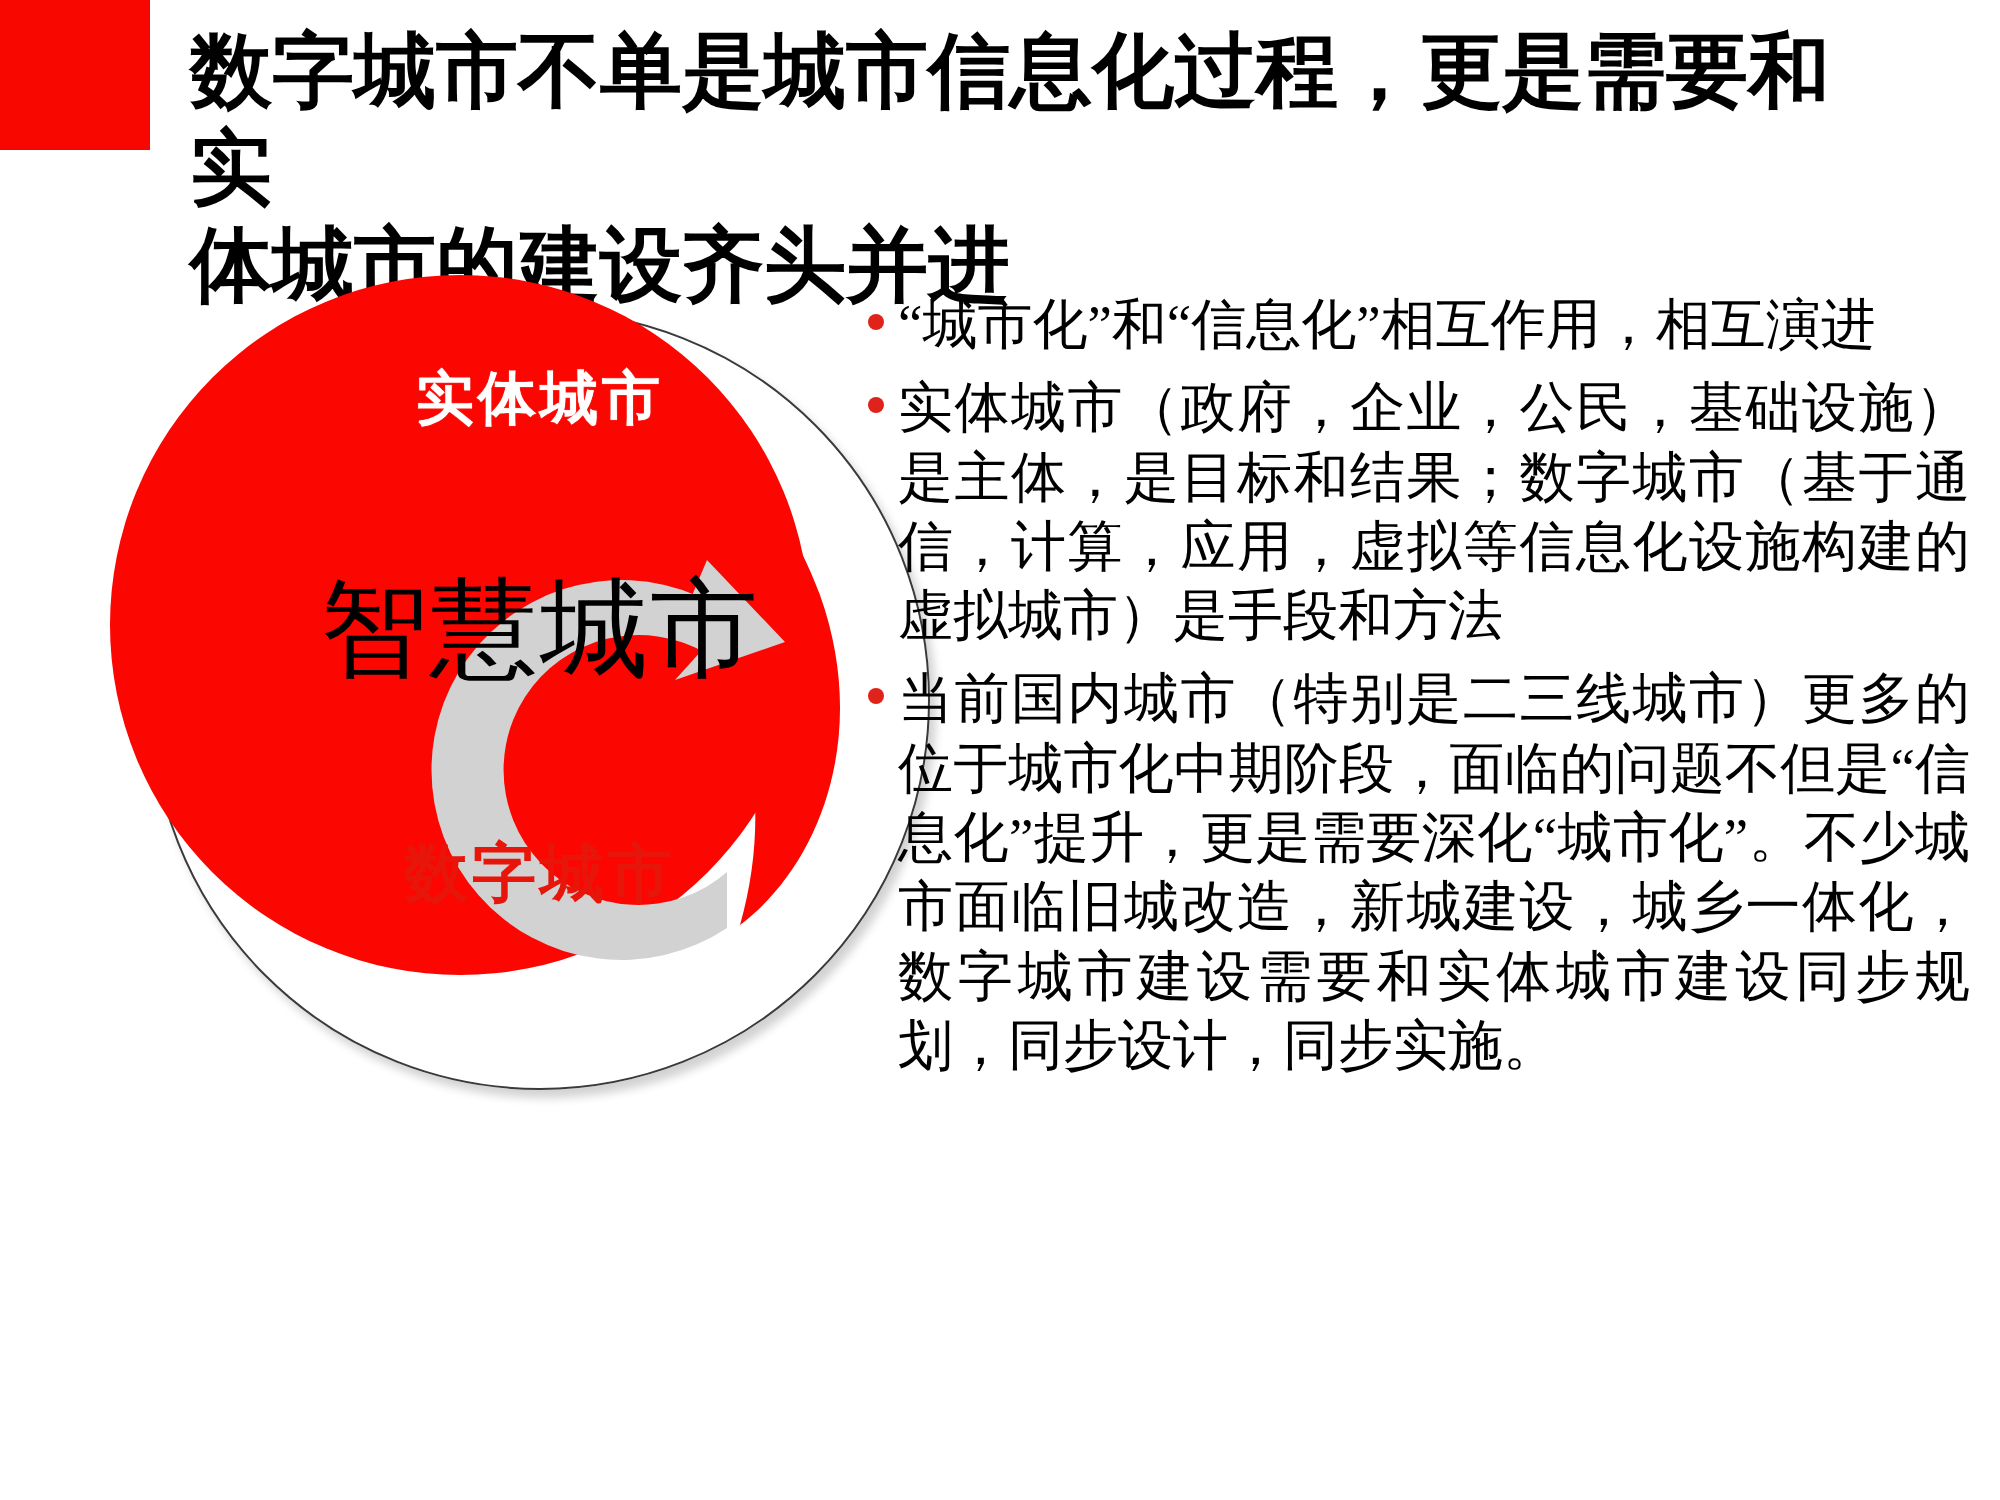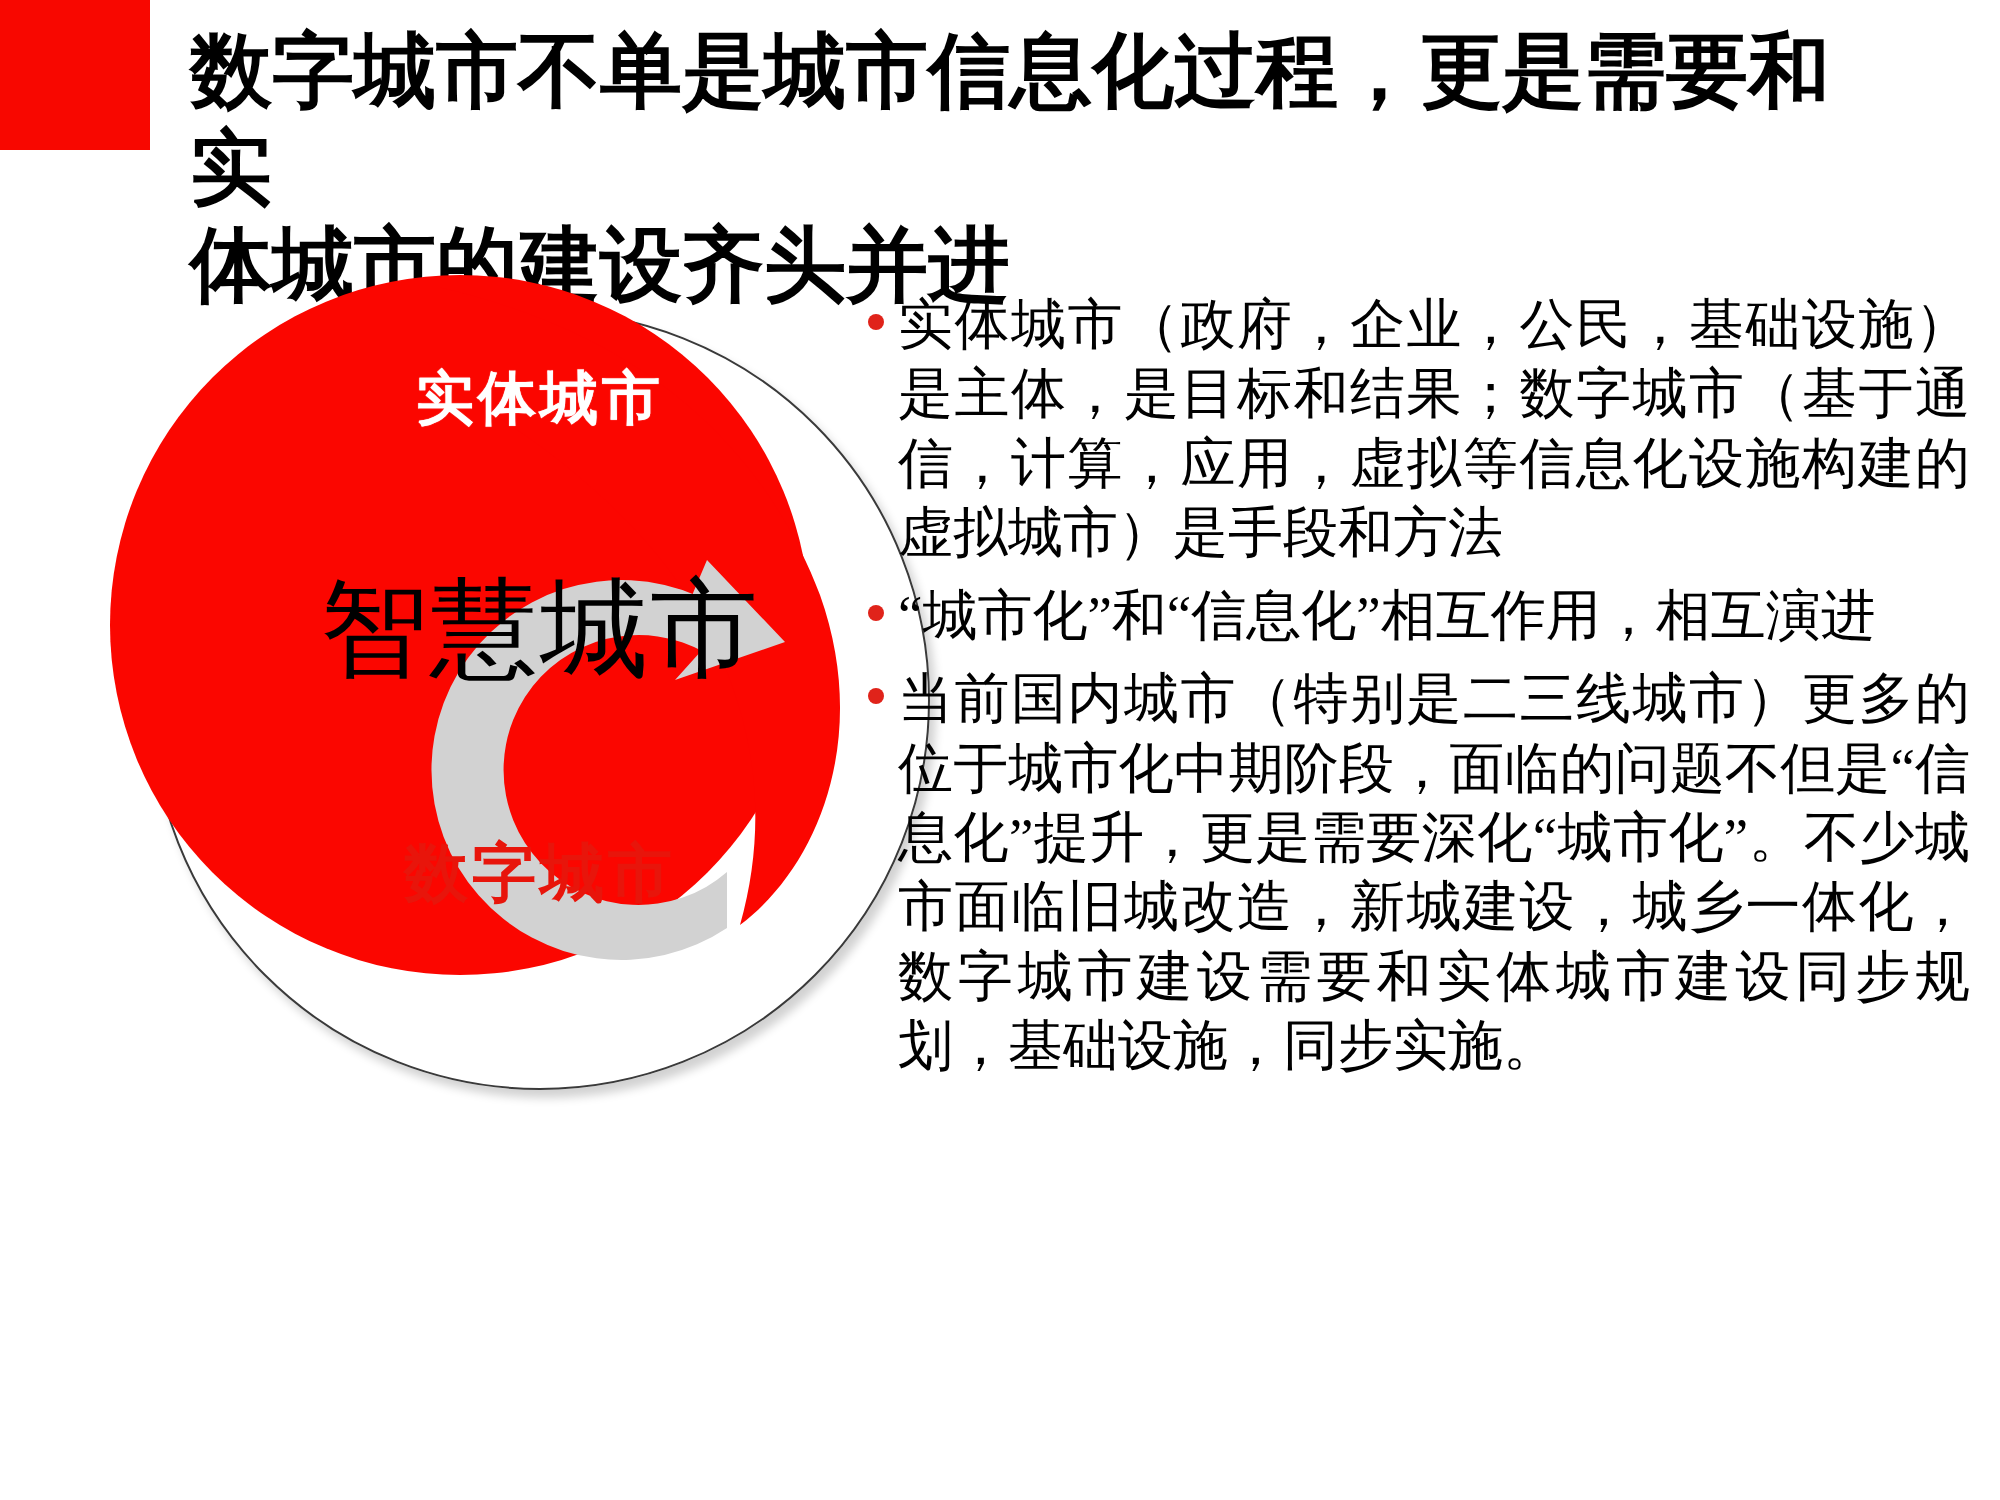--- a/index.html
+++ b/index.html
@@ -290,35 +290,35 @@
 
     <div id="label-digital">数字城市</div>
   </div>
 
   <div id="bullets">
 
     <div class="bullet-row">
       <span class="bullet-dot">
           <i></i>
         </span>
-      <span class="bullet-text">实体城市（政府，企业，公民，基础设施）是主体，是目标和结果；数字城市（基于通信，计算，应用，虚拟等信息化设施构建的虚拟城市）是手段和方法</span>
+      <span class="bullet-text">“城市化”和“信息化”相互作用，相互演进</span>
     </div>
 
     <div class="bullet-row">
       <span class="bullet-dot">
           <i></i>
         </span>
-      <span class="bullet-text">“城市化”和“信息化”相互作用，相互演进</span>
+      <span class="bullet-text">实体城市（政府，企业，公民，基础设施）是主体，是目标和结果；数字城市（基于通信，计算，应用，虚拟等信息化设施构建的虚拟城市）是手段和方法</span>
     </div>
 
     <div class="bullet-row">
       <span class="bullet-dot">
           <i></i>
         </span>
-      <span class="bullet-text">当前国内城市（特别是二三线城市）更多的位于城市化中期阶段，面临的问题不但是“信息化”提升，更是需要深化“城市化”。不少城市面临旧城改造，新城建设，城乡一体化，数字城市建设需要和实体城市建设同步规划，基础设施，同步实施。</span>
+      <span class="bullet-text">当前国内城市（特别是二三线城市）更多的位于城市化中期阶段，面临的问题不但是“信息化”提升，更是需要深化“城市化”。不少城市面临旧城改造，新城建设，城乡一体化，数字城市建设需要和实体城市建设同步规划，同步设计，同步实施。</span>
     </div>
 
   </div>
 
   <div id="footer-bar"></div>
 
   <div id="oracle-logo">ORACLE</div>
 
   <div id="watermark">
     <span class="wm-icon">

